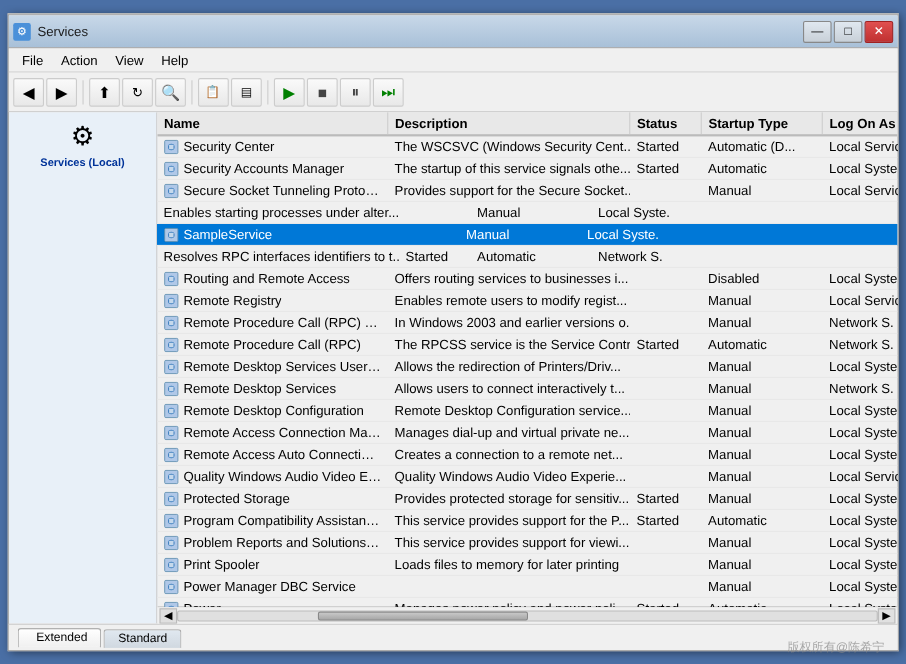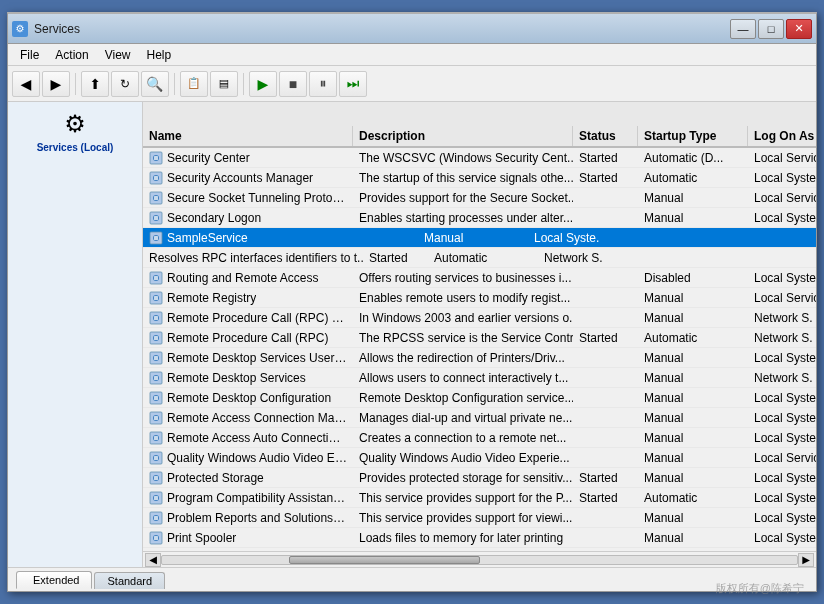--- a/index.html
+++ b/index.html
@@ -144,21 +144,20 @@
     }
     .col-header {
       padding: 3px 6px;
       font-weight: bold;
       font-size: 12px;
       border-right: 1px solid #ccc;
       white-space: nowrap;
       overflow: hidden;
       cursor: pointer;
       user-select: none;
-      margin-top: 24px;
     }
     .col-name { width: 210px; min-width: 210px; }
     .col-desc { width: 220px; min-width: 220px; }
     .col-status { width: 65px; min-width: 65px; }
     .col-startup { width: 110px; min-width: 110px; }
     .col-logon { width: 100px; min-width: 100px; }
     .table-body {
       flex: 1;
       overflow-y: auto;
       overflow-x: hidden;
@@ -350,28 +349,20 @@
       <rect x="5" y="5" width="4" height="4" rx="0.5" fill="white" opacity="0.7"></rect>
     </svg></span>
               <span style="overflow: hidden; text-overflow: ellipsis; white-space: nowrap;">Secure Socket Tunneling Protocol...</span>
             </div>
             <div class="table-cell cell-desc">Provides support for the Secure Socket...</div>
             <div class="table-cell cell-status"></div>
             <div class="table-cell cell-startup">Manual</div>
             <div class="table-cell cell-logon">Local Servic.</div>
           </div>
           <div class="table-row">
-            <div class="table-cell cell-name">
-              <span style="width: 14px; height: 14px; margin-right: 4px; flex-shrink: 0; display: inline-block; vertical-align: middle;"><svg width="14" height="14" viewBox="0 0 14 14">
-      <rect x="1" y="1" width="12" height="12" rx="1" fill="#b0c8e8" stroke="#6090b0" stroke-width="0.8"></rect>
-      <circle cx="7" cy="7" r="3" fill="#4080c0"></circle>
-      <rect x="5" y="5" width="4" height="4" rx="0.5" fill="white" opacity="0.7"></rect>
-    </svg></span>
-              <span style="overflow: hidden; text-overflow: ellipsis; white-space: nowrap;">Secondary Logon</span>
-            </div>
             <div class="table-cell cell-desc">Enables starting processes under alter...</div>
             <div class="table-cell cell-status"></div>
             <div class="table-cell cell-startup">Manual</div>
             <div class="table-cell cell-logon">Local Syste.</div>
           </div>
           <div class="table-row selected">
             <div class="table-cell cell-name">
               <span style="width: 14px; height: 14px; margin-right: 4px; flex-shrink: 0; display: inline-block; vertical-align: middle;"><svg width="14" height="14" viewBox="0 0 14 14">
       <rect x="1" y="1" width="12" height="12" rx="1" fill="#b0c8e8" stroke="#6090b0" stroke-width="0.8"></rect>
       <circle cx="7" cy="7" r="3" fill="#4080c0"></circle>

